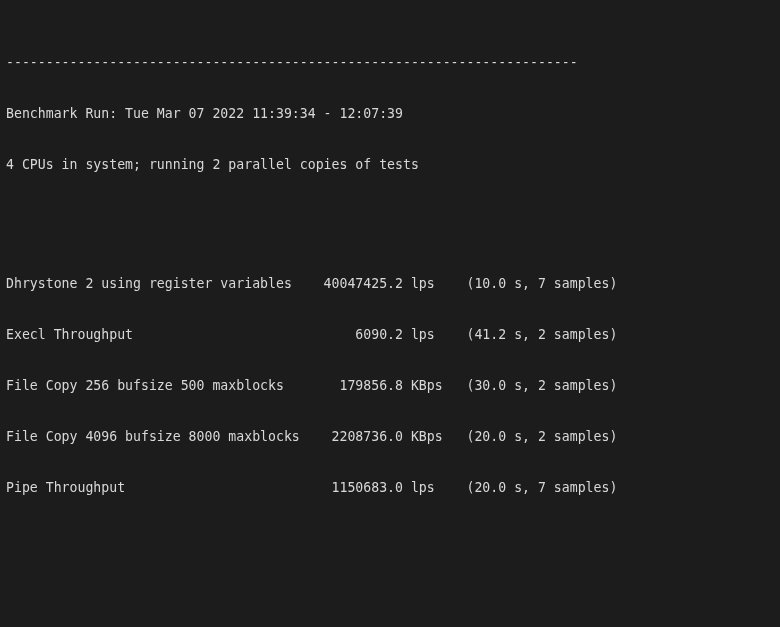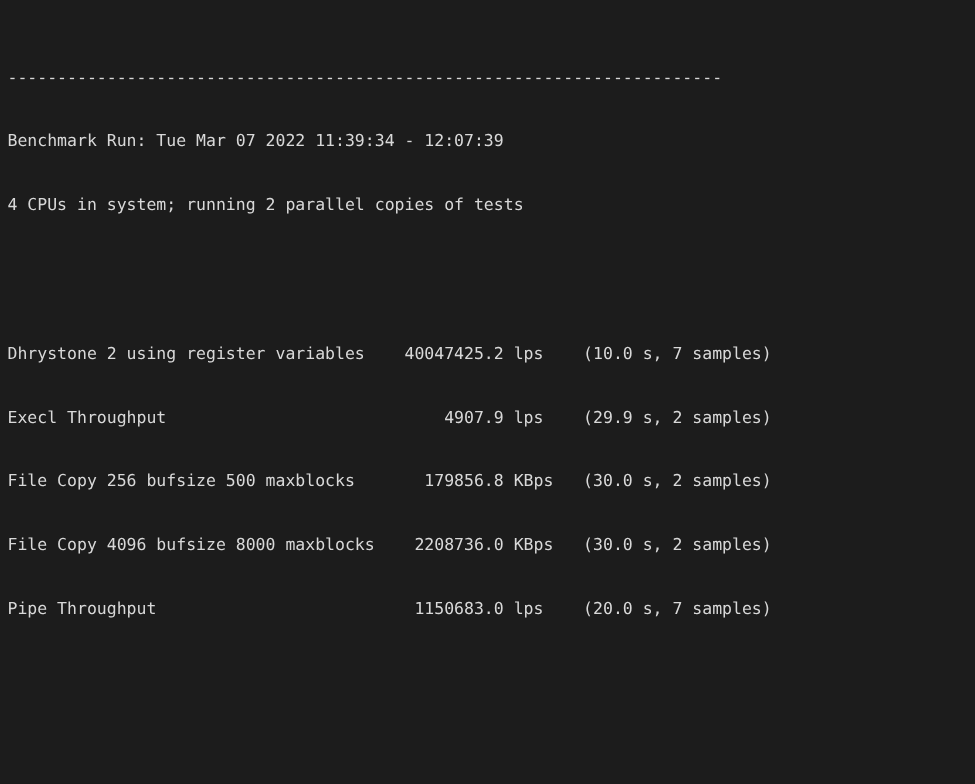--- a/index.html
+++ b/index.html
@@ -48,23 +48,23 @@
 <div id="terminal" style="background: rgb(28, 28, 28); color: rgb(216, 216, 216);">
 
   <div id="console">
 
     <div class="line">------------------------------------------------------------------------</div>
     <div class="line">Benchmark Run: Tue Mar 07 2022 11:39:34 - 12:07:39</div>
     <div class="line">4 CPUs in system; running 2 parallel copies of tests</div>
     <div class="blank"></div>
 
     <div class="line">Dhrystone 2 using register variables    40047425.2 lps    (10.0 s, 7 samples)</div>
-    <div class="line">Execl Throughput                            4907.9 lps    (29.9 s, 2 samples)</div>
+    <div class="line">Execl Throughput                            6090.2 lps    (41.2 s, 2 samples)</div>
     <div class="line">File Copy 256 bufsize 500 maxblocks       179856.8 KBps   (30.0 s, 2 samples)</div>
-    <div class="line">File Copy 4096 bufsize 8000 maxblocks    2208736.0 KBps   (30.0 s, 2 samples)</div>
+    <div class="line">File Copy 4096 bufsize 8000 maxblocks    2208736.0 KBps   (20.0 s, 2 samples)</div>
     <div class="line">Pipe Throughput                          1150683.0 lps    (20.0 s, 7 samples)</div>
     
     
     
     
     
 
     
 
     

